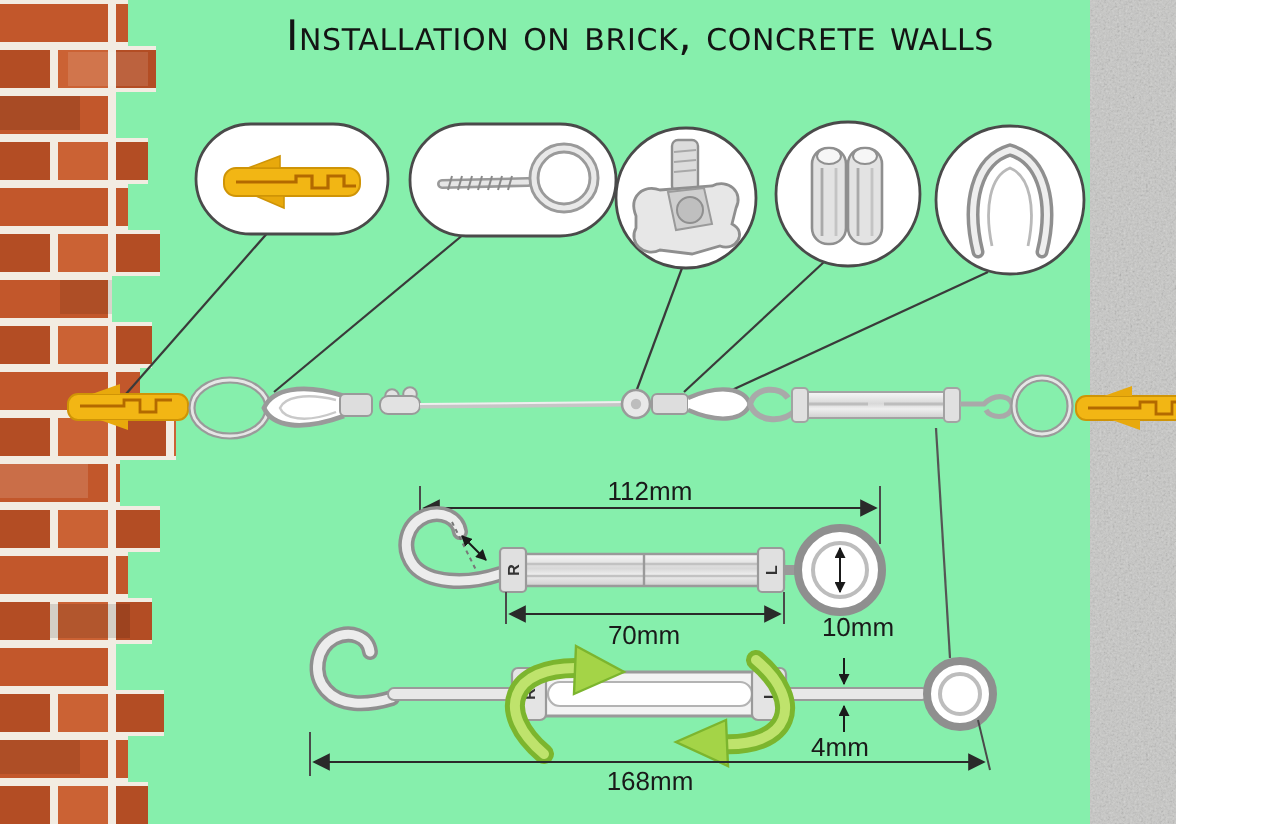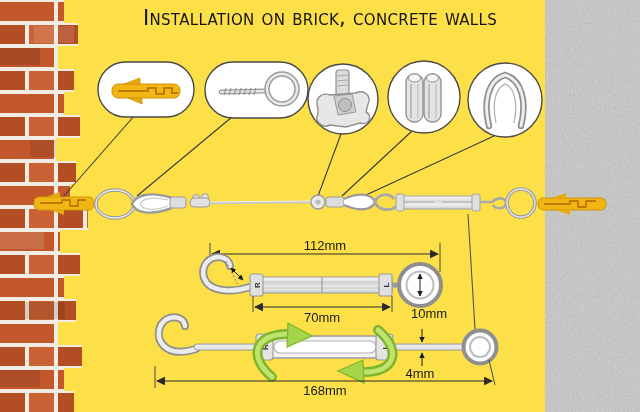--- a/index.html
+++ b/index.html
@@ -1,17 +1,17 @@
 <!DOCTYPE html>
 <html><head>
 <meta charset="utf-8">
 <style>
   html,body{margin:0;padding:0;background:#ffffff;}
   .stage{
-    position:relative;width:640px;height:412px;overflow:hidden;background:#fde047;
+    position:relative;width:588px;height:412px;overflow:hidden;background:#86efac;
     font-family:"Liberation Sans",sans-serif;
   }
   .title{
     position:absolute;left:70px;top:6px;width:500px;text-align:center;
     font-family:"DejaVu Sans","Liberation Sans",sans-serif;
     font-variant:small-caps;font-size:21px;letter-spacing:.3px;color:#141414;
     white-space:nowrap;
   }
   svg.overlay{position:absolute;left:0;top:0;}
   svg text{font-family:"Liberation Sans",sans-serif;fill:#1a1a1a;}

